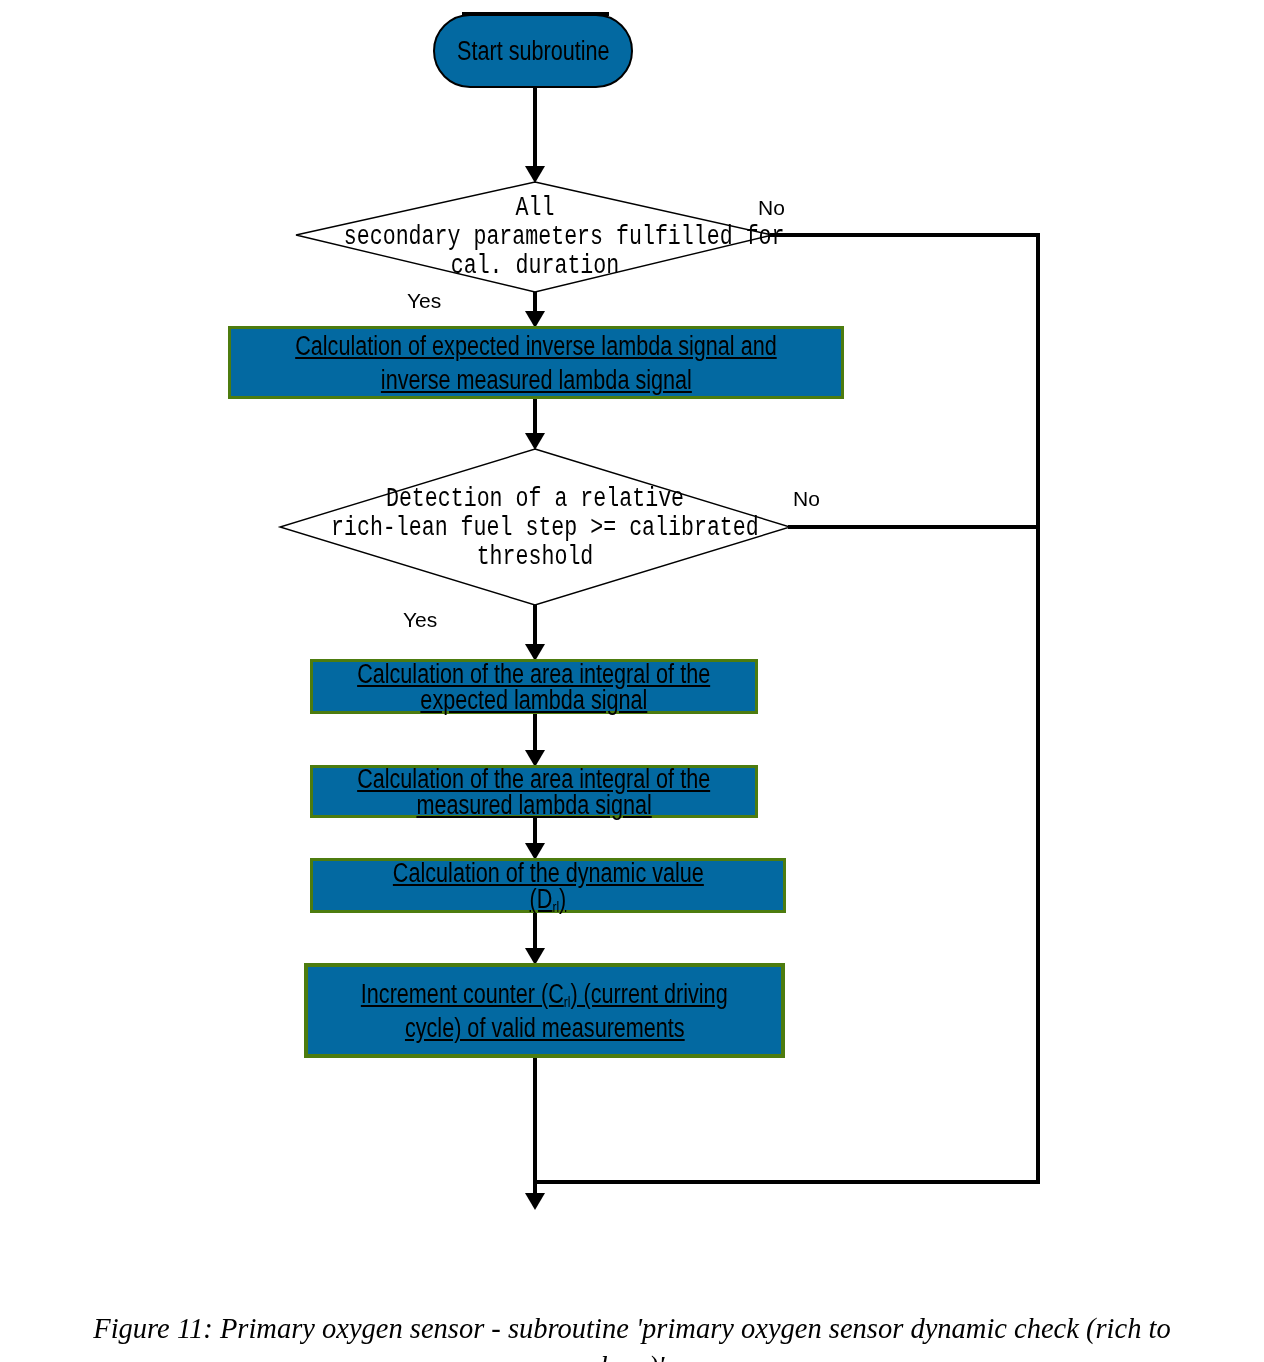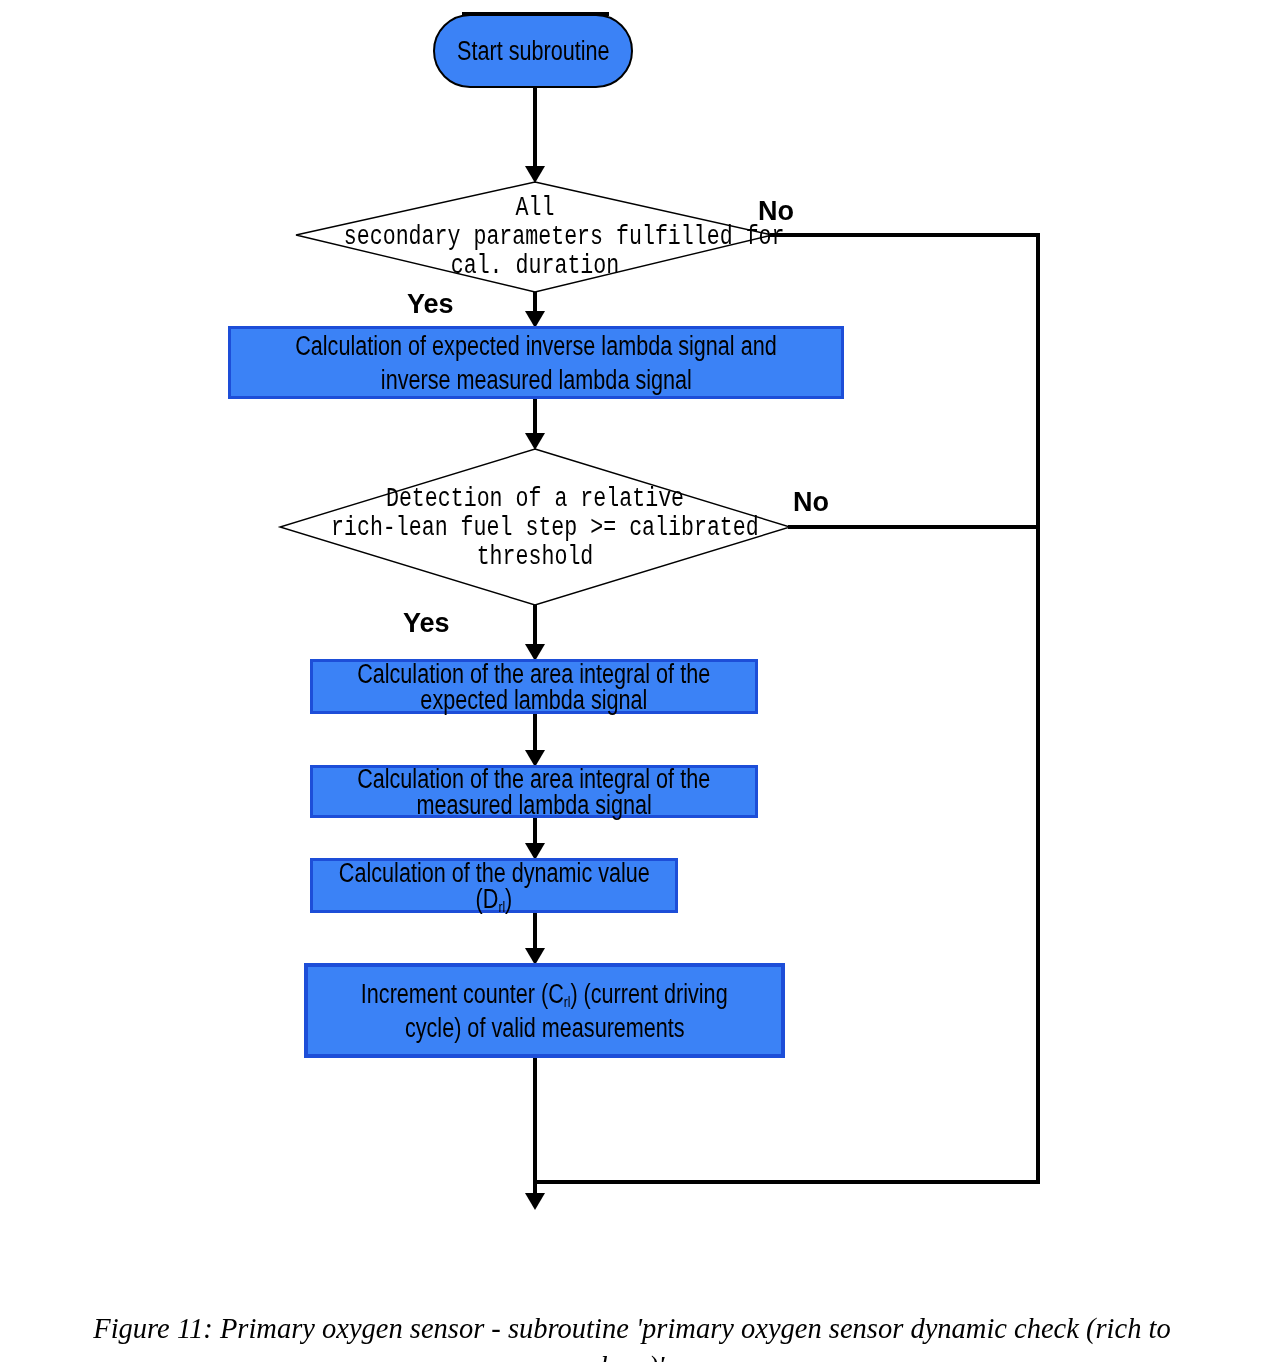--- a/index.html
+++ b/index.html
@@ -22,30 +22,31 @@
     top: 0;
     z-index: 0;
   }
   .node {
     position: absolute;
     display: flex;
     flex-direction: column;
     align-items: center;
     justify-content: center;
     text-align: center;
-    background: #3b82f6;
+    background: #0369a1;
     box-sizing: border-box;
     z-index: 2;
   }
   .terminal {
     border: 2px solid #000000;
     border-radius: 38px;
   }
   .process {
-    border: 3px solid #1d4ed8;
+    border: 3px solid #4d7c0f;
+    text-decoration: underline;
   }
   .process.thick {
     border-width: 4px;
   }
   .dtext {
     position: absolute;
     text-align: center;
     z-index: 1;
     font-family: Liberation Mono, monospace;
   }
@@ -55,22 +56,22 @@
     white-space: nowrap;
     transform: scaleX(0.80);
     transform-origin: 50% 50%;
     font-weight: 500;
   }
   .lh34 .ntext, .ntext.lh34 { line-height: 34px; }
   .lh26 .ntext, .ntext.lh26 { line-height: 26px; }
   .lh29 .ntext, .ntext.lh29 { line-height: 29px; }
   .elabel {
     position: absolute;
-    font-size: 27px;
-    font-weight: 700;
+    font-size: 21px;
+    font-weight: 400;
     z-index: 2;
   }
   .elabel.right-align { }
   sub.small-sub {
     font-size: 15px;
     line-height: 0;
     vertical-align: -4px;
   }
   #top-bar {
     position: absolute;
@@ -166,21 +167,21 @@
   <div class="node process" style="left:310px; top:659px; width:448px; height:55px;">
     <div class="ntext lh26">Calculation of the area integral of the</div>
     <div class="ntext lh26">expected lambda signal</div>
   </div>
 
   <div class="node process" style="left:310px; top:765px; width:448px; height:53px;">
     <div class="ntext lh26">Calculation of the area integral of the</div>
     <div class="ntext lh26">measured lambda signal</div>
   </div>
 
-  <div class="node process" style="left:310px; top:858px; width:368px; height:55px;">
+  <div class="node process" style="left:310px; top:858px; width:476px; height:55px;">
     <div class="ntext lh26">Calculation of the dynamic value</div>
     <div class="ntext lh26"><span>(D</span><sub class="small-sub">rl</sub><span>)</span></div>
   </div>
 
   <div class="node process thick" style="left:304px; top:963px; width:481px; height:95px;">
     <div class="ntext lh34"><span>Increment counter (C</span><sub class="small-sub">rl</sub><span>) (current driving</span></div>
     <div class="ntext lh34">cycle) of valid measurements</div>
   </div>
 
 

